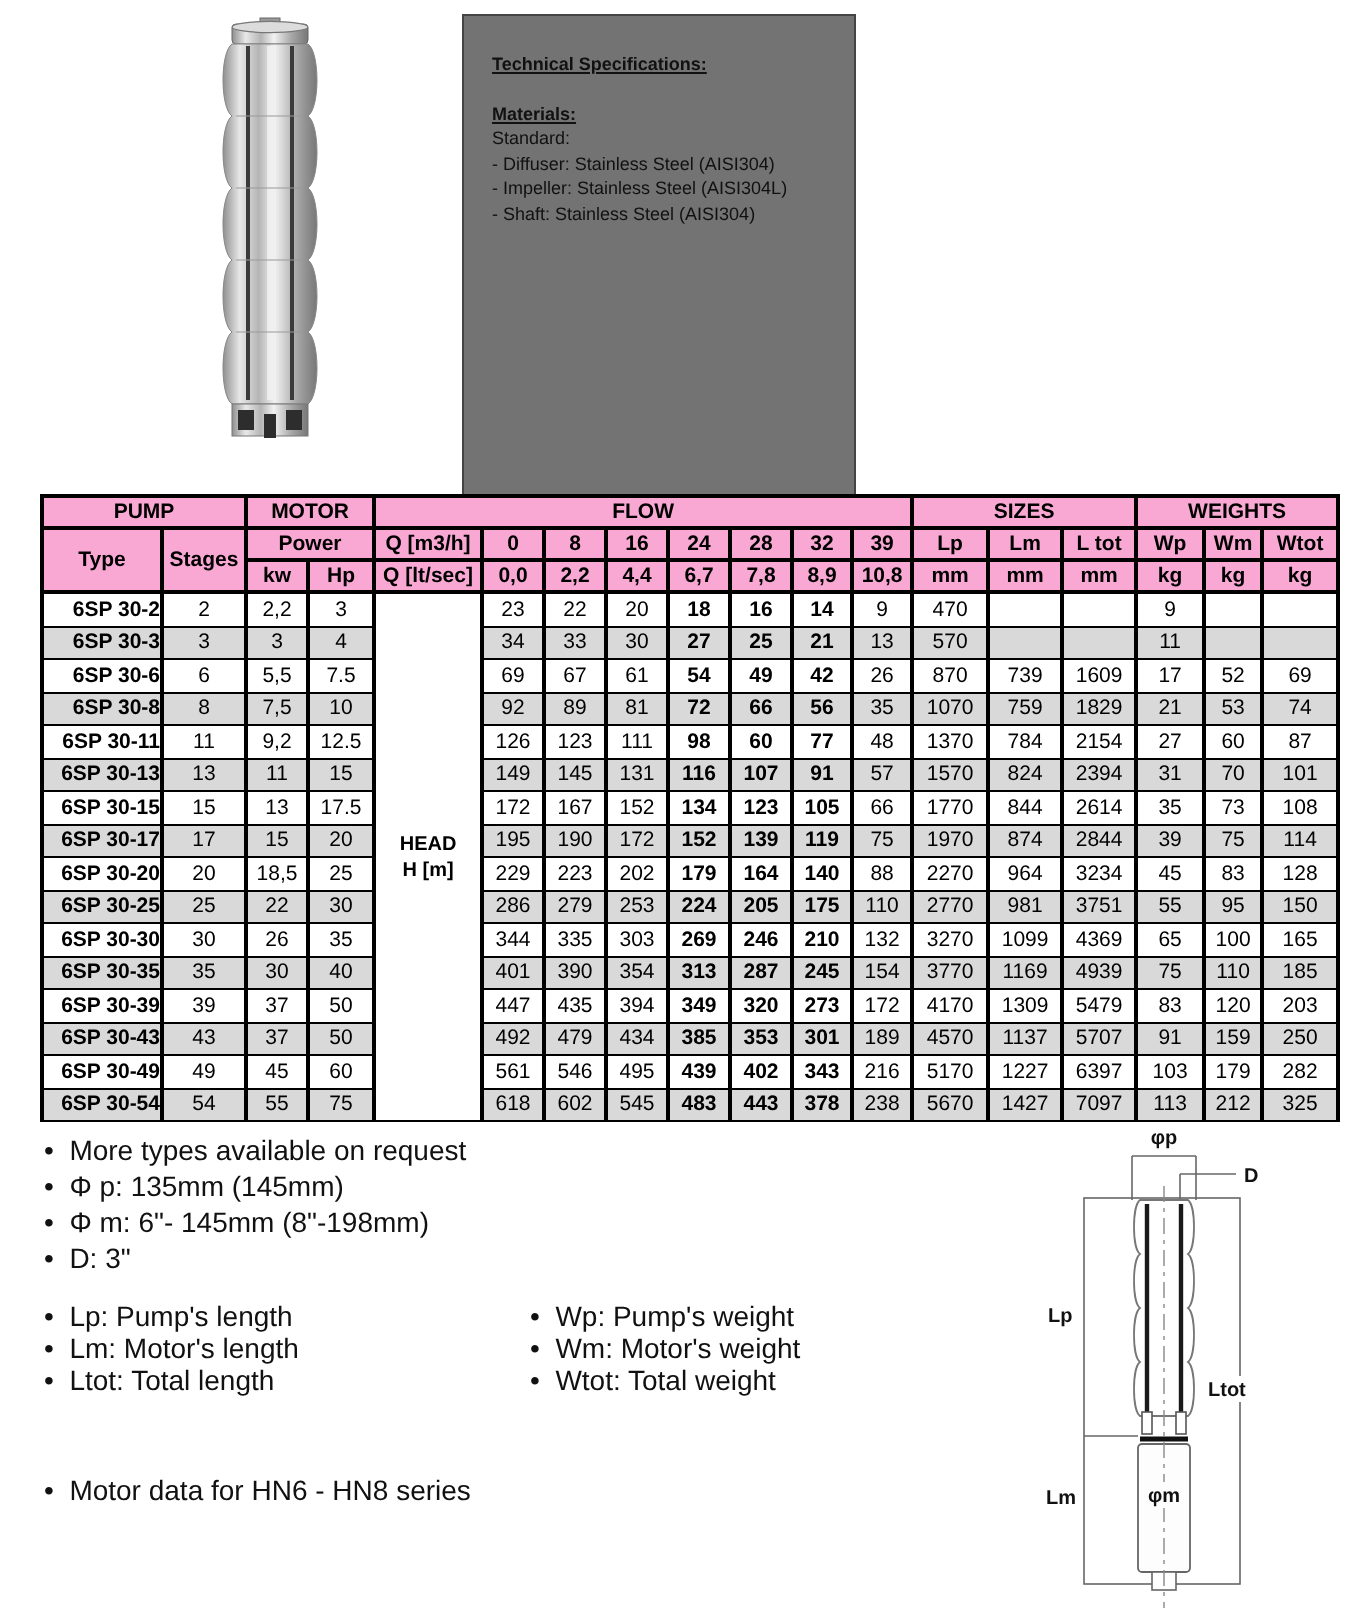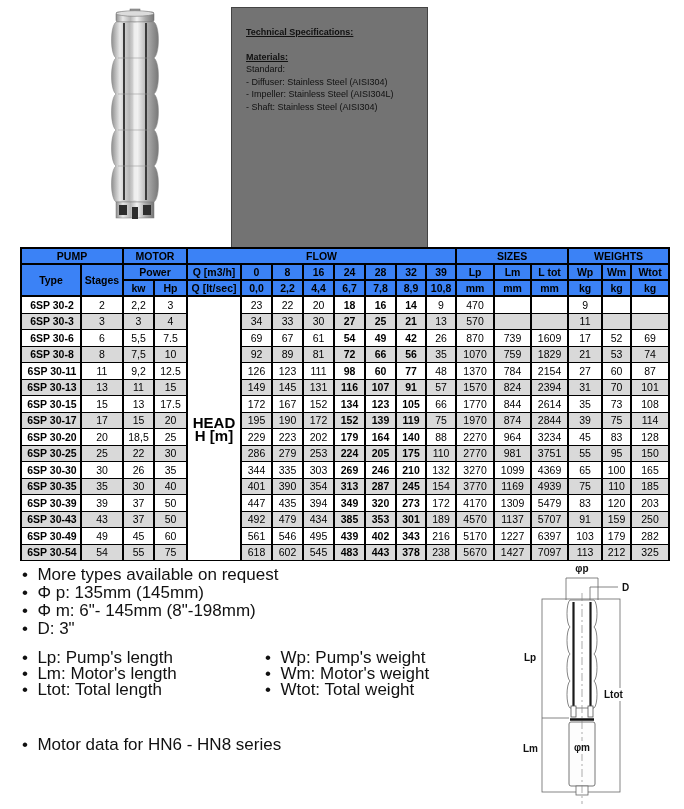--- a/index.html
+++ b/index.html
@@ -22,30 +22,30 @@
     position:absolute;left:20px;top:247px;width:648px;
     border-collapse:collapse;table-layout:fixed;
   }
   .spec th,.spec td{
     border-left:2px solid #000;border-right:2px solid #000;
     border-top:1px solid #000;border-bottom:1px solid #000;
     font-size:10.5px;text-align:center;vertical-align:middle;padding:0;
     white-space:nowrap;overflow:hidden;
   }
   .spec th{
-    background:#3b82f6;font-weight:bold;
+    background:#f9a8d4;font-weight:bold;
     border-top-width:2px;border-bottom-width:2px;height:14px;
   }
   .spec td{height:15.5px}
   .spec tbody tr:nth-child(even) td{background:#d9d9d9}
-  .spec td.type{font-weight:bold;text-align:center;padding-left:2px}
+  .spec td.type{font-weight:bold;text-align:right;padding-left:2px}
   .spec td.b{font-weight:bold}
-  .spec td.headcell{background:#fff;font-weight:bold;font-size:15px;line-height:13px}
+  .spec td.headcell{background:#fff;font-weight:bold;font-size:10px;line-height:13px}
   
-  .blist{position:absolute;font-size:17px;color:#111}
+  .blist{position:absolute;font-size:14px;color:#111}
   .blist .item{line-height:18px}
   .blist.tight .item{line-height:16px}
   .item::before{content:"\2022\00a0\00a0"}
   #notes{left:22px;top:566px}
   #legend-left{left:22px;top:650px}
   #legend-right{left:265px;top:650px}
   #footer-note{left:22px;top:736px}
   
   .diagram{position:absolute;left:520px;top:560px;width:164px;height:249px}
   .diagram text{font-family:"Liberation Sans",sans-serif;font-size:10px;font-weight:bold;fill:#111}

